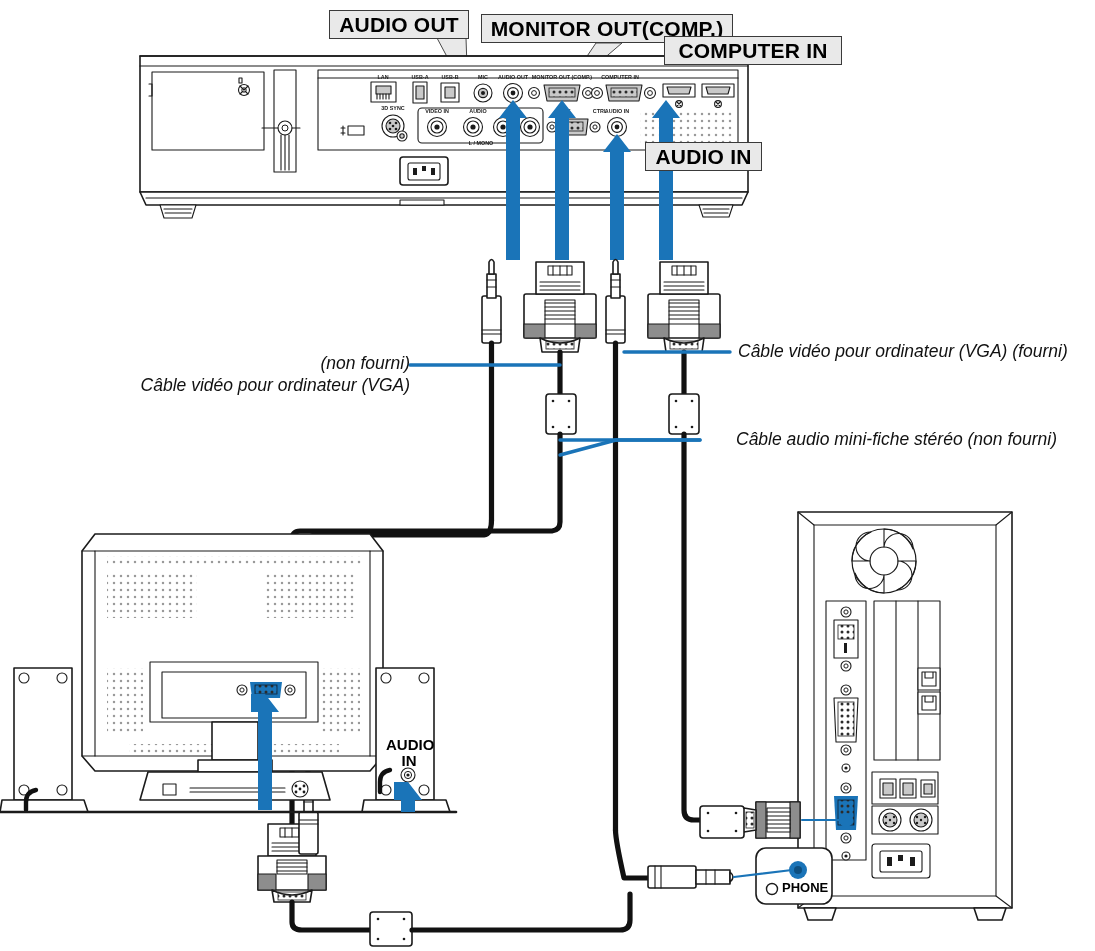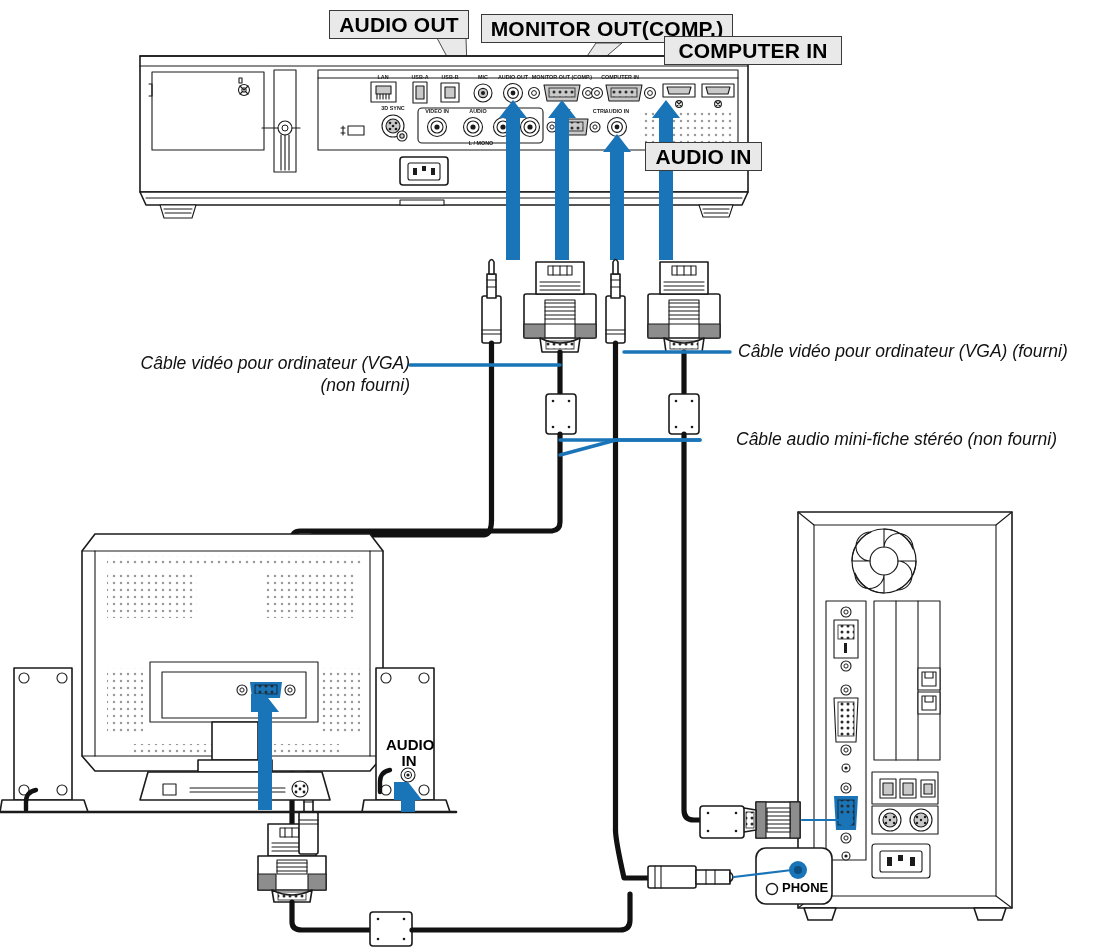--- a/index.html
+++ b/index.html
@@ -584,22 +584,22 @@
 
   <div class="callout" style="left:664px; top:36px; width:178px; height:29px; font-size:21px;">
     <span>COMPUTER IN</span>
   </div>
 
   <div class="callout" style="left:645px; top:142px; width:117px; height:29px; font-size:21px;">
     <span>AUDIO IN</span>
   </div>
 
   <div class="cap right" style="left:40px; top:353px; width:370px; font-size:17.5px;">
+    <div>(non fourni)</div>
     <div>Câble vidéo pour ordinateur (VGA)</div>
-    <div>(non fourni)</div>
   </div>
 
   <div class="cap" style="left:738px; top:341px; font-size:17.5px;">
     <div>Câble vidéo pour ordinateur (VGA) (fourni)</div>
   </div>
 
   <div class="cap" style="left:708px; top:429px; font-size:17.5px;margin-left:28px;">
     <div>Câble audio mini-fiche stéréo (non fourni)</div>
   </div>
 

